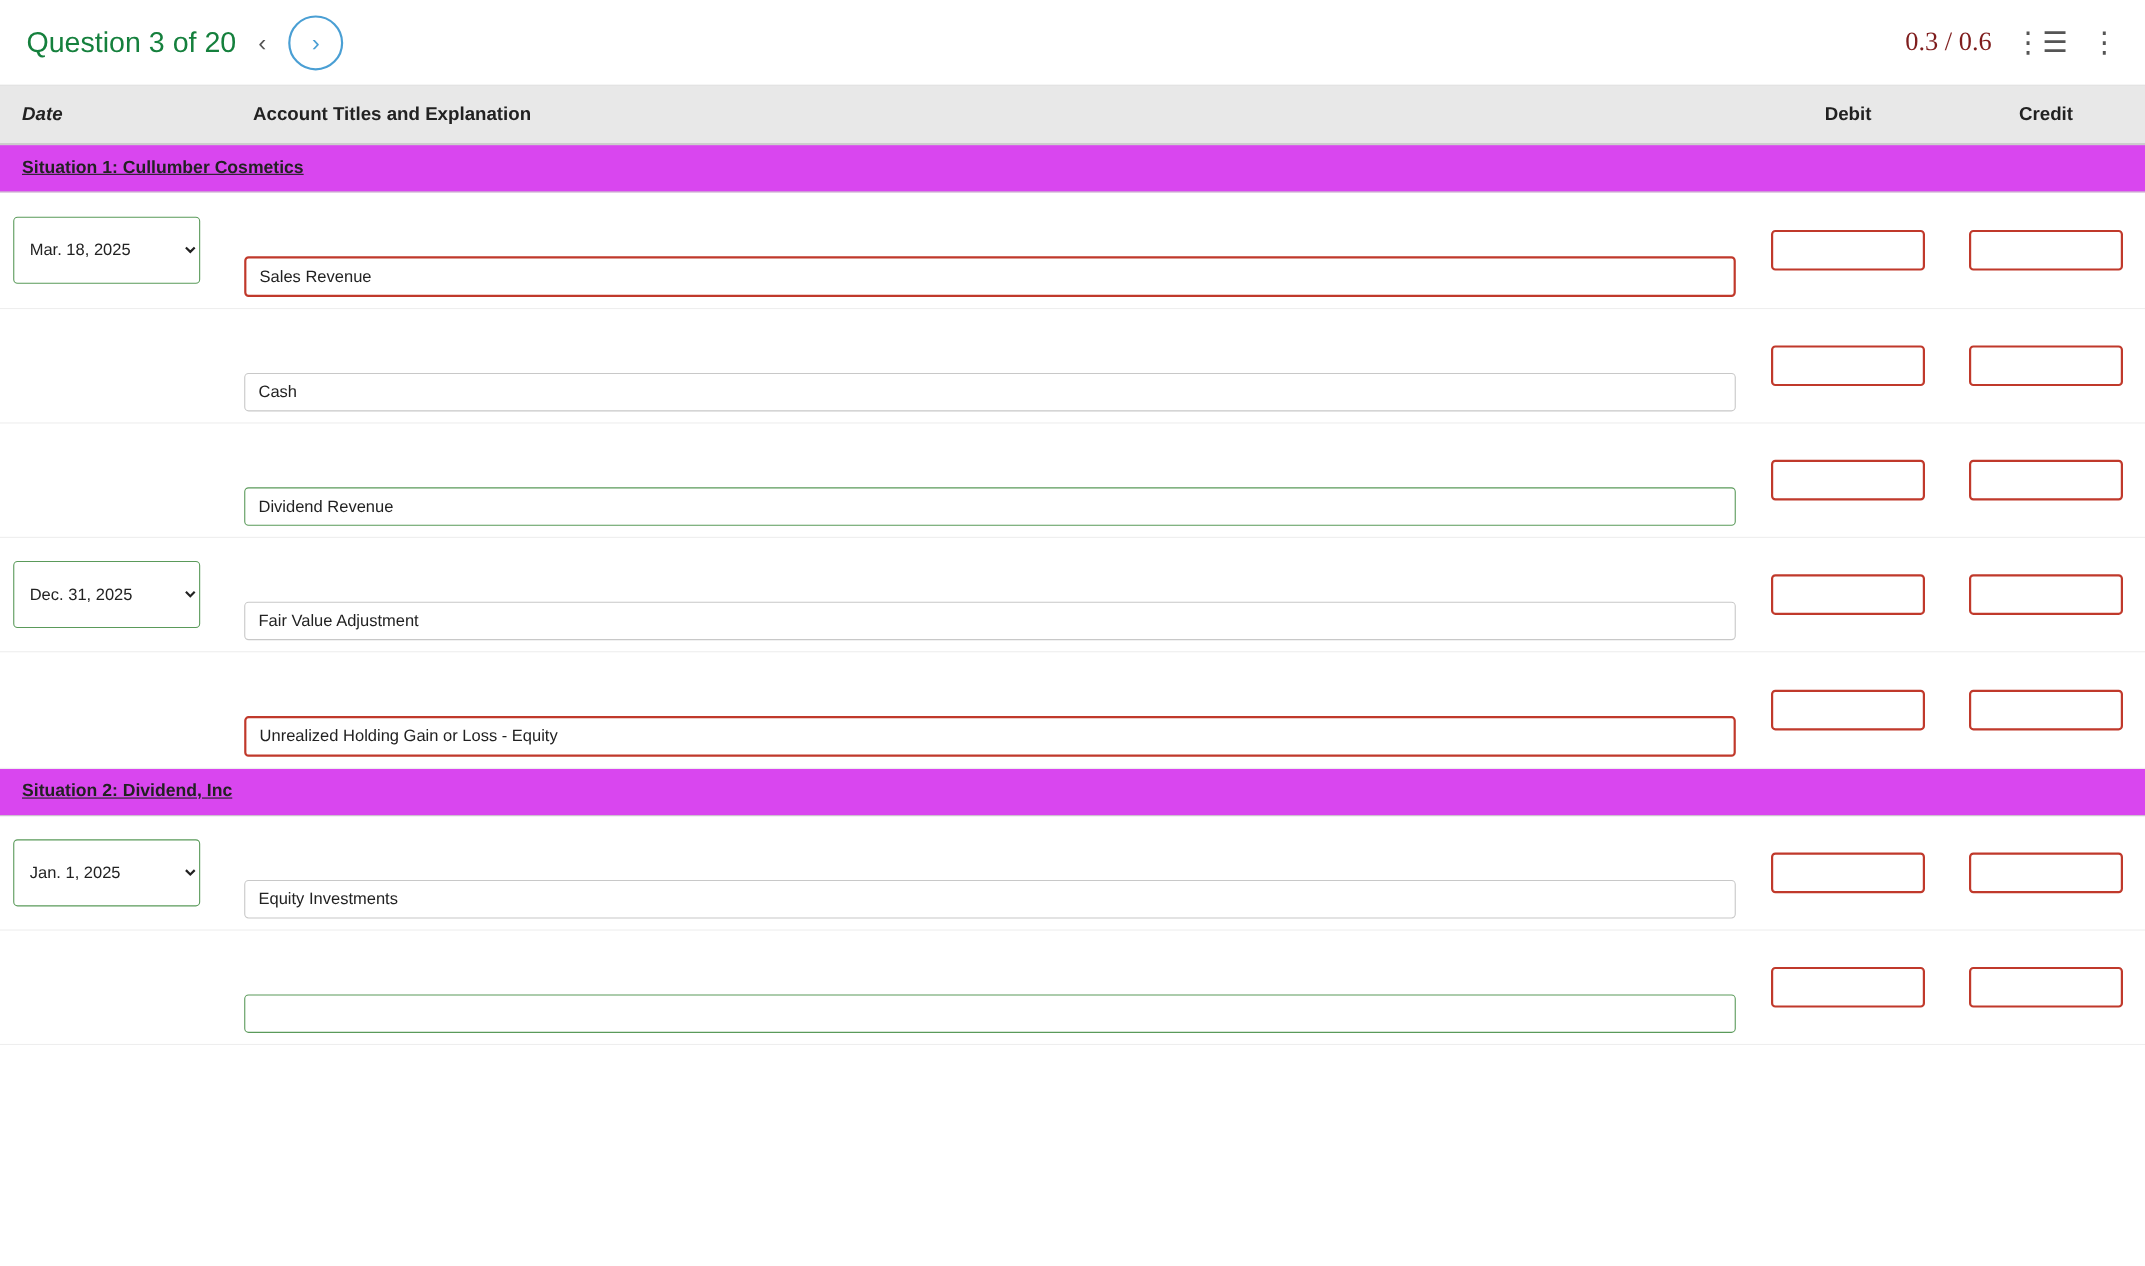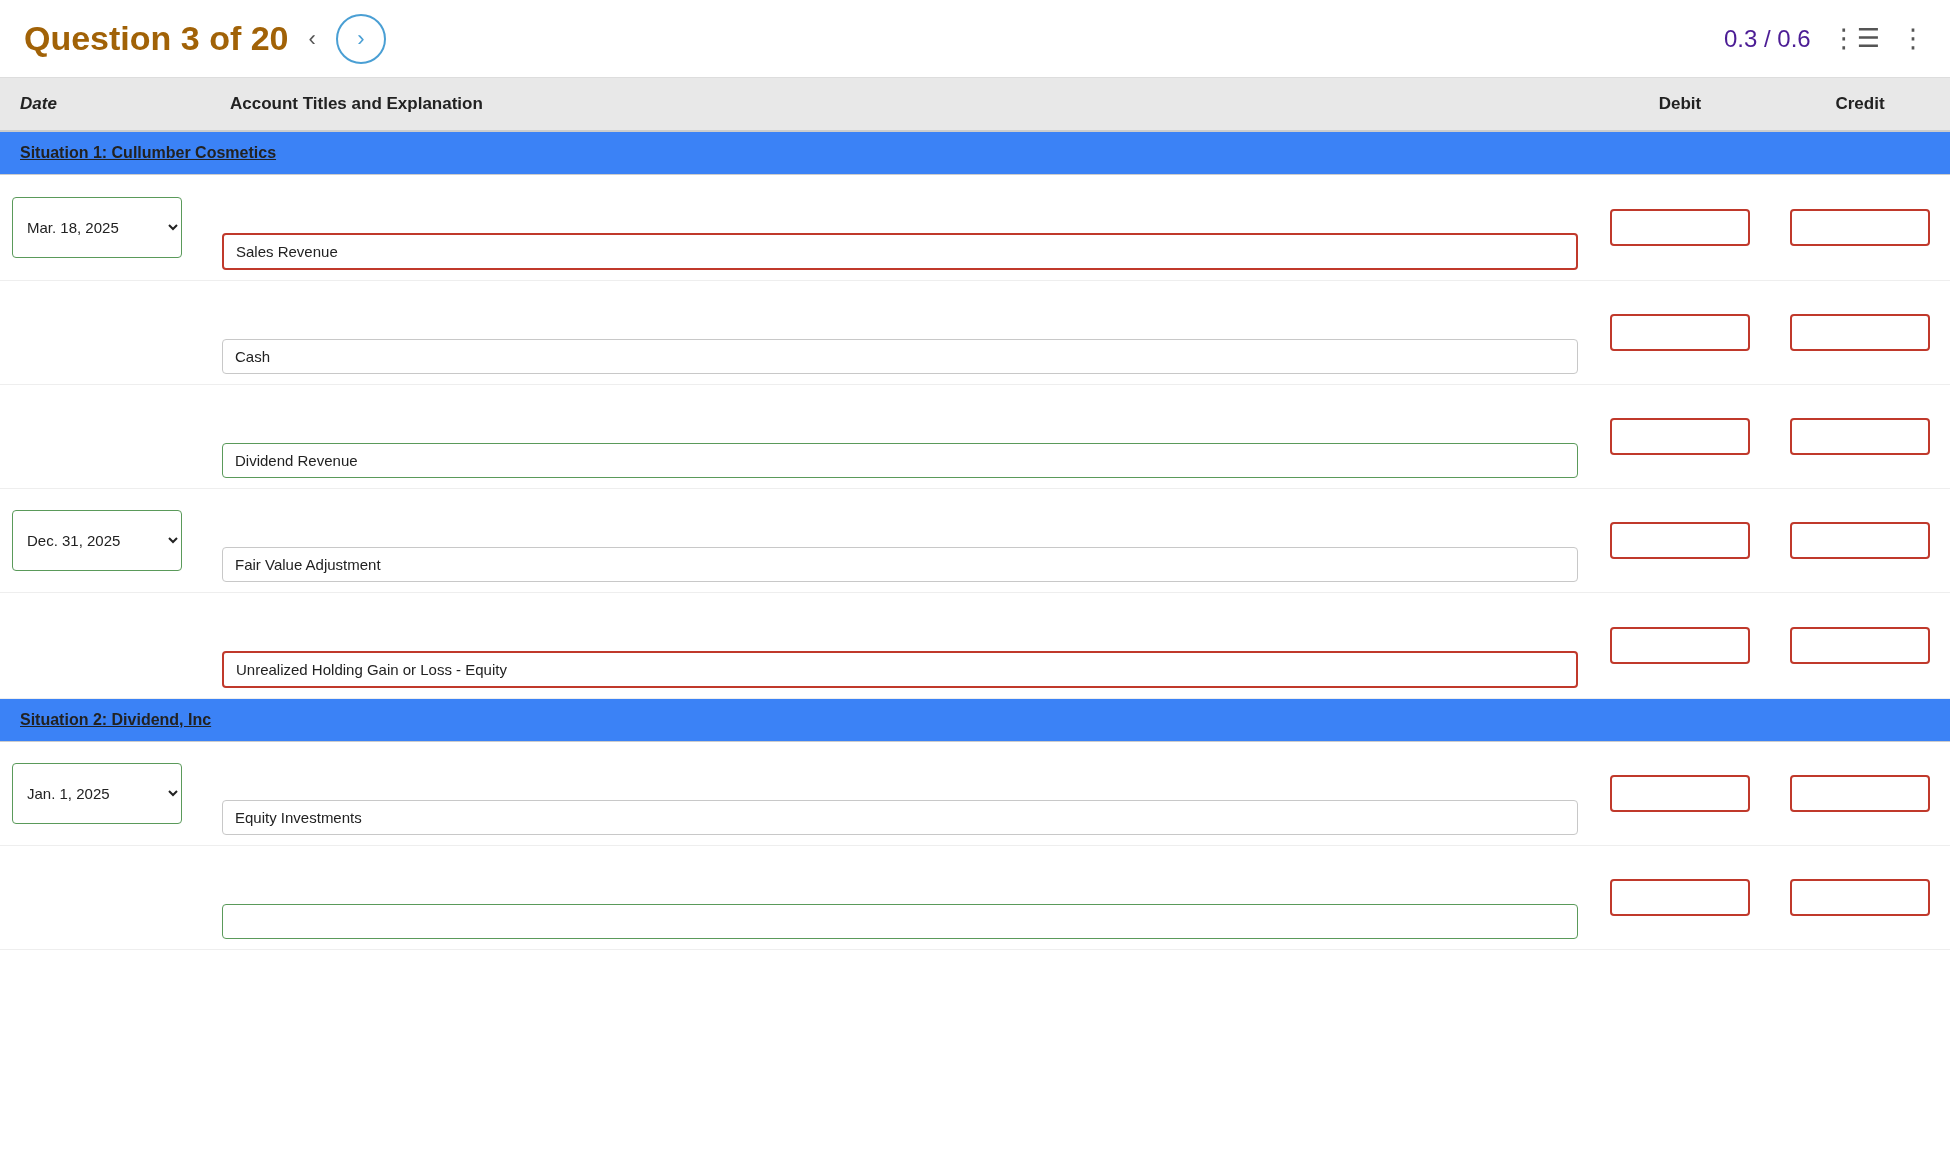--- a/index.html
+++ b/index.html
@@ -19,23 +19,23 @@
       border-bottom: 1px solid #ddd;
       background: #fff;
       height: 78px;
     }
     .header-left {
       display: flex;
       align-items: center;
       gap: 12px;
     }
     .question-label {
-      font-size: 34px;
-      font-weight: 700;
-      color: #a16207;
+      font-size: 26px;
+      font-weight: 400;
+      color: #15803d;
     }
     .nav-arrow {
       background: none;
       border: none;
       cursor: pointer;
       font-size: 22px;
       color: #555;
       padding: 4px 8px;
     }
     .nav-circle {
@@ -51,21 +51,22 @@
       font-size: 22px;
       color: #4a9fd4;
     }
     .header-right {
       display: flex;
       align-items: center;
       gap: 20px;
     }
     .score {
       font-size: 24px;
-      color: #4c1d95;
+      color: #7f1d1d;
+      font-family: Liberation Serif, serif;
     }
     .list-icon {
       font-size: 26px;
       color: #555;
       cursor: pointer;
     }
     .dots-icon {
       font-size: 26px;
       color: #555;
       cursor: pointer;
@@ -95,21 +96,21 @@
     thead tr th:nth-child(4) {
       text-align: center;
       width: 180px;
     }
     thead tr th:nth-child(1) {
       width: 210px;
       font-style: italic;
     }
 
     .section-row td {
-      background: #3b82f6;
+      background: #d946ef;
       padding: 12px 20px;
       font-weight: 700;
       font-size: 16px;
       border-bottom: 1px solid #ccc;
     }
     .section-row td a {
       text-decoration: underline;
       color: #222;
     }
 

